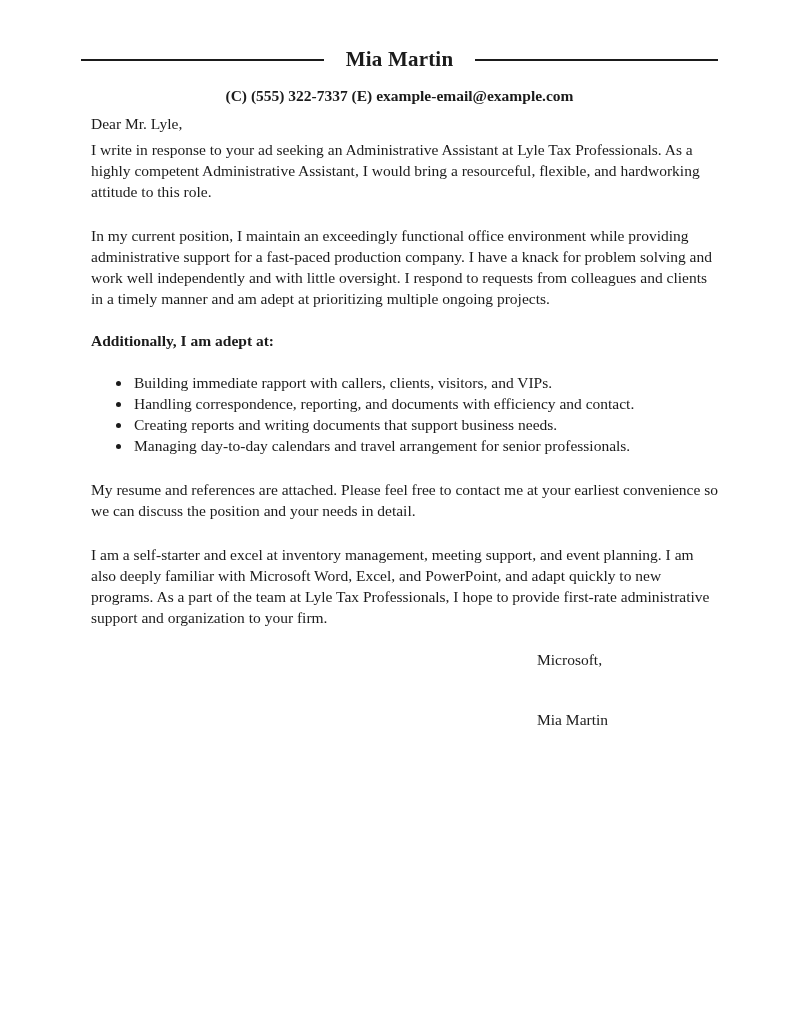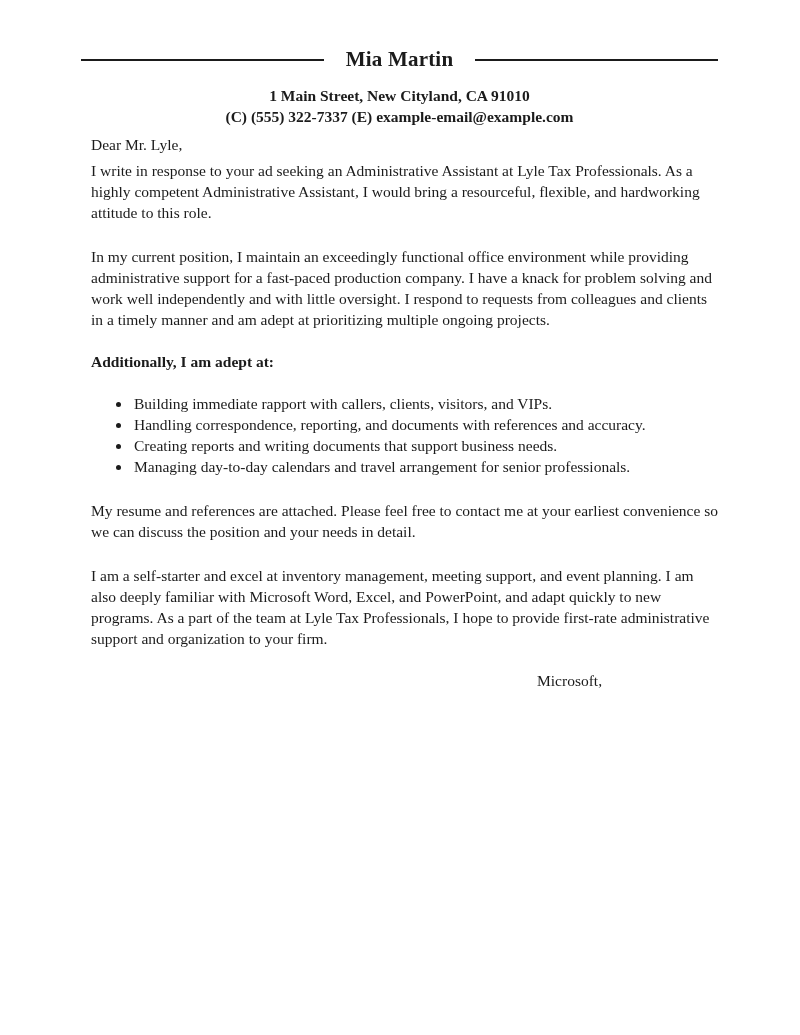--- a/index.html
+++ b/index.html
@@ -67,36 +67,35 @@
 
 <div class="page">
 
   <div class="header-row">
     <div class="header-rule"></div>
     <div class="header-name">Mia Martin</div>
     <div class="header-rule"></div>
   </div>
 
   <div class="address-block">
-    <div>1 Main Street, New Cityland, CA 91010</div>
     <div>(C) (555) 322-7337 (E) example-email@example.com</div>
   </div>
 
   <div class="body-text">
     <div class="salutation">Dear Mr. Lyle,</div>
 
     <p class="para">I write in response to your ad seeking an Administrative Assistant at Lyle Tax Professionals. As a highly competent Administrative Assistant, I would bring a resourceful, flexible, and hardworking attitude to this role.</p>
 
     <p class="para-gap">In my current position, I maintain an exceedingly functional office environment while providing administrative support for a fast-paced production company. I have a knack for problem solving and work well independently and with little oversight. I respond to requests from colleagues and clients in a timely manner and am adept at prioritizing multiple ongoing projects.</p>
 
     <div class="adept-intro">Additionally, I am adept at:</div>
 
     <ul class="adept-list">
       <li>Building immediate rapport with callers, clients, visitors, and VIPs.</li>
-      <li>Handling correspondence, reporting, and documents with references and accuracy.</li>
+      <li>Handling correspondence, reporting, and documents with efficiency and contact.</li>
       <li>Creating reports and writing documents that support business needs.</li>
       <li>Managing day-to-day calendars and travel arrangement for senior professionals.</li>
     </ul>
 
     <p class="para-gap">My resume and references are attached. Please feel free to contact me at your earliest convenience so we can discuss the position and your needs in detail.</p>
 
     <p class="para-gap">I am a self-starter and excel at inventory management, meeting support, and event planning. I am also deeply familiar with Microsoft Word, Excel, and PowerPoint, and adapt quickly to new programs. As a part of the team at Lyle Tax Professionals, I hope to provide first-rate administrative support and organization to your firm.</p>
 
     <div class="closing-block">
       <div>Microsoft,</div>

